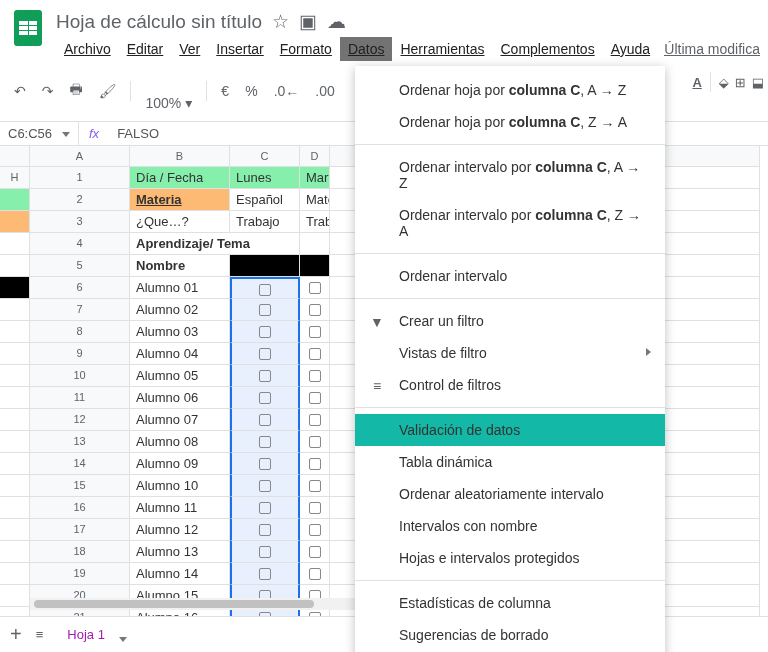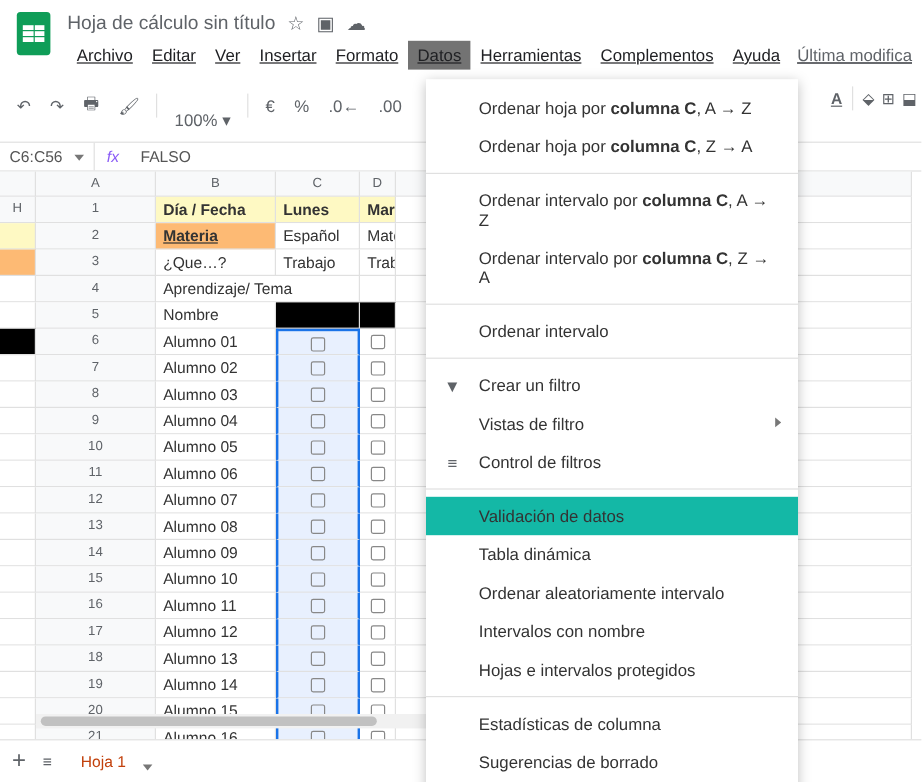--- a/index.html
+++ b/index.html
@@ -3,21 +3,21 @@
 <meta charset="utf-8">
 <style>
   * { box-sizing: border-box; margin: 0; padding: 0; }
   body { font-family: Arial, sans-serif; font-size: 13px; color: #333; background: #fff; overflow: hidden; width: 768px; height: 652px; position: relative; }
   .header { display: flex; align-items: flex-start; padding: 8px 8px 0 8px; }
   .logo { width: 40px; height: 40px; display: flex; align-items: center; justify-content: center; margin-right: 8px; }
   .logo-box { width: 28px; height: 36px; background: #0f9d58; border-radius: 3px; display: flex; align-items: center; justify-content: center; }
   .logo-grid { width: 18px; height: 14px; display: grid; grid-template-columns: repeat(2,1fr); grid-template-rows: repeat(3,1fr); gap: 1px; }
   .logo-grid div { background: #fff; }
   .title-area { flex: 1; }
-  .title-row { display: flex; align-items: center; gap: 10px; color: #5f6368; font-size: 16px; padding: 2px 0 4px 0; }
+  .title-row { display: flex; align-items: center; gap: 10px; color: #5f6368; font-size: 19px; padding: 2px 0 4px 0; }
   .title-icons { display: flex; gap: 10px; color: #5f6368; }
   .menu-row { display: flex; gap: 0; font-size: 14px; color: #202124; text-decoration: underline; }
   .menu-item { padding: 4px 8px; cursor: pointer; }
   .menu-item.highlight { background: #737373; }
   .menu-link { text-decoration: underline; color: #5f6368; margin-left: auto; padding: 4px 0; }
   .toolbar { display: flex; align-items: center; padding: 6px 8px; gap: 4px; border-bottom: 1px solid #e0e0e0; color: #5f6368; font-size: 14px; }
   .toolbar .sep { width: 1px; height: 20px; background: #e0e0e0; margin: 0 4px; }
   .toolbar .btn { padding: 4px 6px; cursor: pointer; display:flex; align-items:center; justify-content:center; min-width:20px; }
   .toolbar .zoom { padding: 4px 6px; margin-top: 24px; }
   .right-toolbar { position: absolute; right: 4px; top: 72px; display: flex; gap: 6px; align-items: center; color: #5f6368; }
@@ -25,42 +25,42 @@
   .formula-bar { display: flex; align-items: center; border-bottom: 1px solid #e0e0e0; font-size: 13px; position: relative; }
   .name-box { width: 79px; padding: 4px 8px; border-right: 1px solid #e0e0e0; color: #555; position: relative; }
   .name-box::after { content: ""; position: absolute; right: 8px; top: 10px; border-left: 4px solid transparent; border-right: 4px solid transparent; border-top: 5px solid #777; }
   .fx-label { padding: 4px 10px; font-style: italic; color: #8b5cf6; }
   .formula-input { flex:1; padding: 4px 8px; color: #555; }
   .sheet-area { position: relative; height: 500px; }
   .grid { display: grid; grid-template-columns: 30px 100px 100px 70px 30px 280px 50px 100px; font-size: 13px; }
   .col-head { background: #f8f9fa; border: 1px solid #e0e0e0; border-top: none; border-left: none; text-align: center; color: #5f6368; font-size: 11px; padding: 4px 0; }
   .row-head { background: #f8f9fa; border: 1px solid #e0e0e0; border-left:none; border-top:none; text-align: center; color: #5f6368; font-size: 11px; padding: 4px 0; }
   .cell { border-right: 1px solid #e0e0e0; border-bottom: 1px solid #e0e0e0; padding: 3px 6px; height: 22px; white-space: nowrap; overflow: hidden; background:#fff; }
-  .green { background: #fef9c3; font-weight: bold; }
+  .green { background: #86efac; font-weight: normal; }
   .yellow { background: #fdba74; font-weight: bold; text-decoration: underline; }
-  .bold { font-weight: normal; }
+  .bold { font-weight: bold; }
   .black { background: #000; }
   .sel-col { background: #e8f0fe; }
   .sel-top { border-top: 2px solid #1a73e8; }
   .sel-left { border-left: 2px solid #1a73e8 !important; }
   .sel-right { border-right: 2px solid #1a73e8 !important; }
   .checkbox { display: inline-block; width: 12px; height: 12px; border: 1.5px solid #888; border-radius: 2px; margin: 2px auto; }
   .center { text-align: center; }
   .dropdown { position: absolute; left: 355px; top: 66px; width: 310px; background: #fff; box-shadow: 0 2px 10px rgba(0,0,0,0.25); padding: 8px 0; z-index: 100; font-size: 14px; color: #333; }
   .dd-item { padding: 8px 18px 8px 44px; cursor: pointer; position: relative; }
   .dd-item:hover, .dd-item.hovered { background: #14b8a6; }
   .dd-item.highlight-pen { position: relative; }
   .dd-item.highlight-pen::before { content: ""; position: absolute; left: 36px; right: 90px; top: 2px; bottom: 2px; background: #26c6da; opacity: 0.55; z-index: -1; border-radius: 2px; }
   .dd-sep { height: 1px; background: #e0e0e0; margin: 6px 0; }
   .dd-item .arrow { position: absolute; right: 14px; top: 11px; border-top: 4px solid transparent; border-bottom: 4px solid transparent; border-left: 5px solid #777; }
   .dd-icon { position: absolute; left: 14px; top: 9px; width: 16px; text-align:center; color:#5f6368; }
   .scrollbar-v { position: absolute; right: 108px; top: 66px; width: 12px; height: 560px; background: #f1f1f1; }
   .scrollbar-v .thumb { position: absolute; top: 10px; left: 2px; width: 8px; height: 180px; background: #c1c1c1; border-radius: 4px; }
   .bottom-bar { position: absolute; left: 0; right: 0; bottom: 0; height: 36px; background: #fff; border-top: 1px solid #e0e0e0; display: flex; align-items: center; padding: 0 10px; gap: 14px; color: #5f6368; }
-  .tab { padding: 6px 10px; color: #c2410c; font-weight: 500; display:flex; align-items:flex-end; gap:14px; }
+  .tab { padding: 6px 10px; color: #a21caf; font-weight: 500; display:flex; align-items:flex-end; gap:14px; }
   .tab .tri { border-left:4px solid transparent; border-right:4px solid transparent; border-top:5px solid #777; }
   .hscroll { position: absolute; left:30px; right:114px; bottom:36px; height:12px; background:#f1f1f1; }
   .hscroll .thumb { position:absolute; left:4px; top:2px; height:8px; width:280px; background:#c1c1c1; border-radius:4px; }
 </style>
 </head>
 <body>
 
 <div class="header">
   <div class="logo">
     <div class="logo-box">

